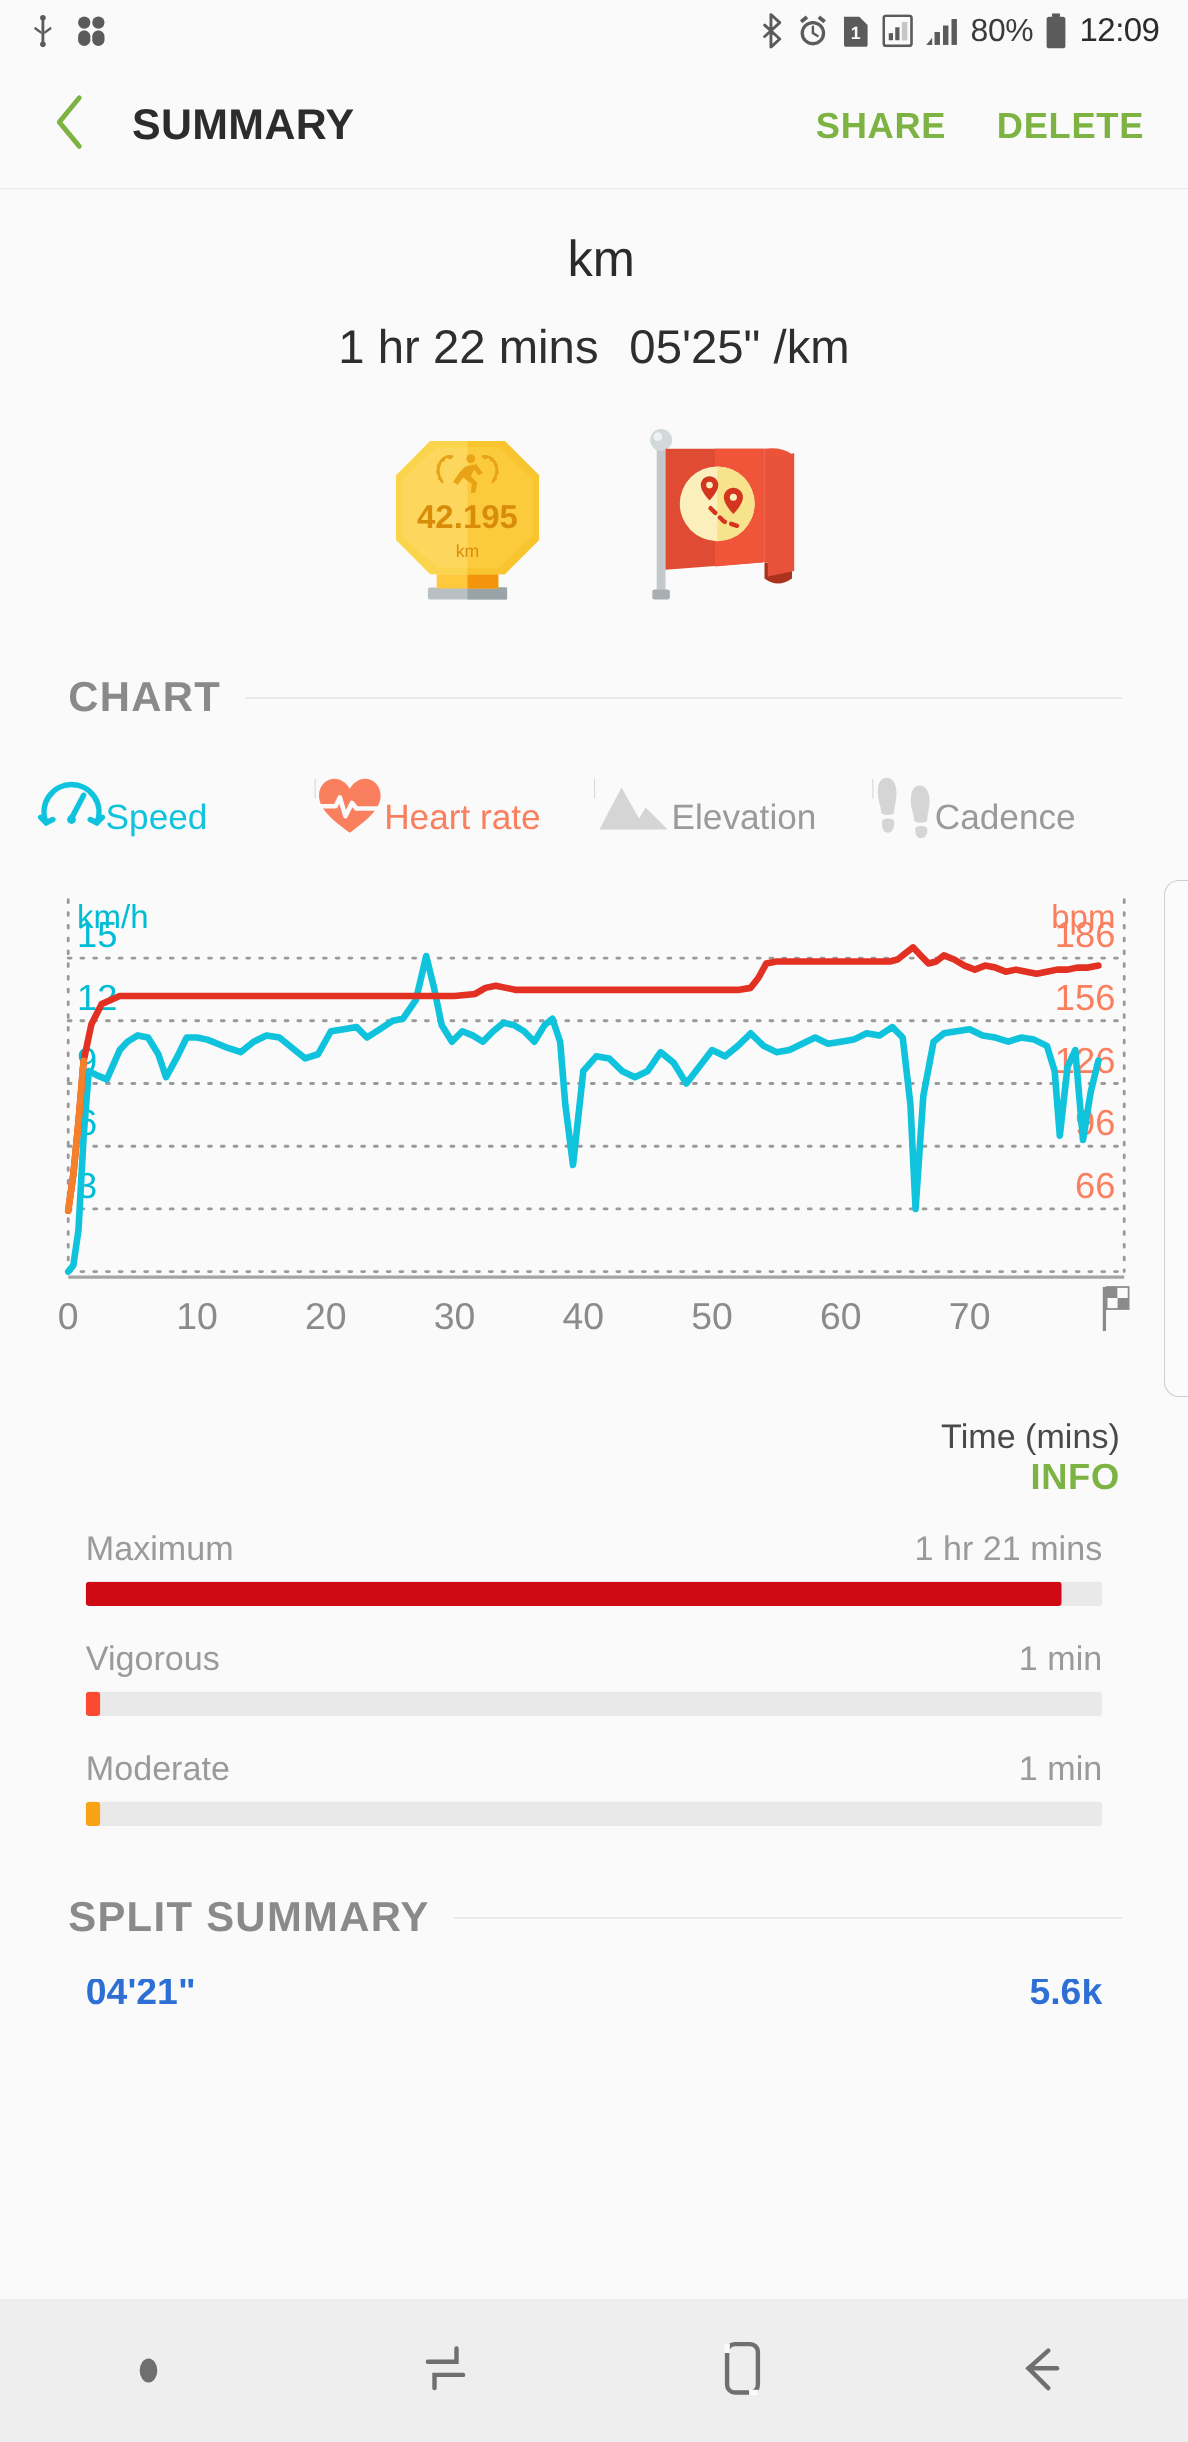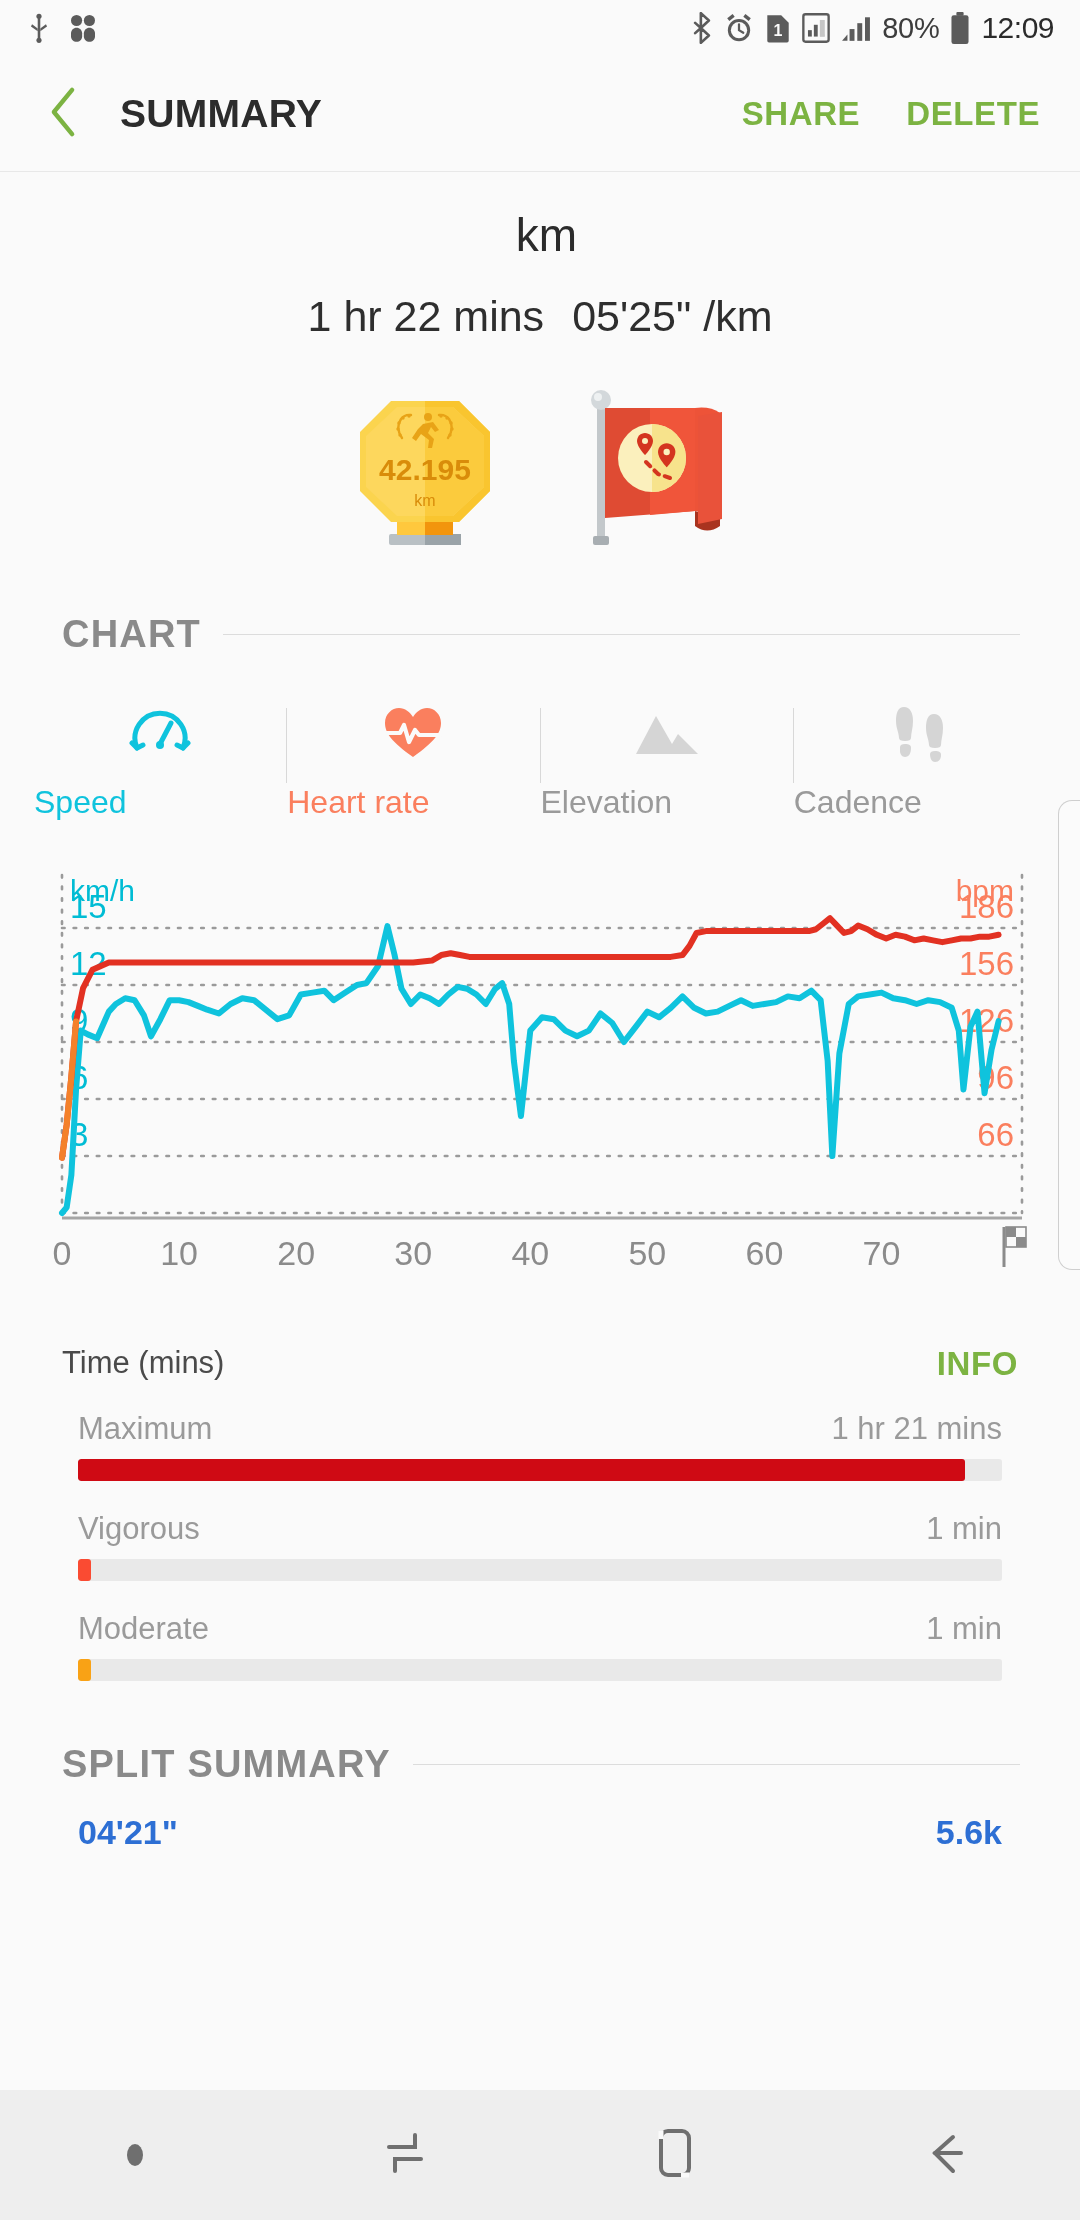--- a/index.html
+++ b/index.html
@@ -92,34 +92,34 @@
   .section-rule {
     flex: 1; height: 1px; background: #dcdcdc; margin-left: 22px;
   }
 
   
   .chart-tabs {
     display: flex; align-items: stretch;
     margin-top: 40px; padding: 0 34px;
   }
   .chart-tab {
-    flex: 1; display: flex; flex-direction: column;
-    cursor: pointer; padding: 6px 0;
+    flex: 1; display: flex; flex-direction: row;
+    align-items: center; cursor: pointer; padding: 6px 0;
   }
   .tab-icon { height: 62px; display: flex; align-items: center; justify-content: center; }
   .tab-label { margin-top: 20px; font-size: 32px; font-weight: 400; }
   .tab-sep { width: 1px; background: #d8d8d8; margin: 12px 0 44px; align-self: stretch; }
 
   
   .chart-wrap { position: relative; margin-top: 36px; padding: 0 0 0 0; }
   .chart-svg { display: block; }
 
   .xlabel-row {
-    display: flex; align-items: flex-start;
-    padding: 0 62px; margin-top: 12px;
+    display: flex; align-items: flex-end;
+    padding: 0 62px; margin-top: 12px; flex-direction: column;
   }
   .xaxis-title { font-size: 31px; color: #4a4a4a; font-weight: 400; }
   .info-link {
     margin-left: auto; font-size: 33px; font-weight: 700;
     color: #7cb342; letter-spacing: 0.6px; cursor: pointer;
   }
 
   
   .zones { margin-top: 28px; padding: 0 78px; }
   .zone { margin-bottom: 30px; }

